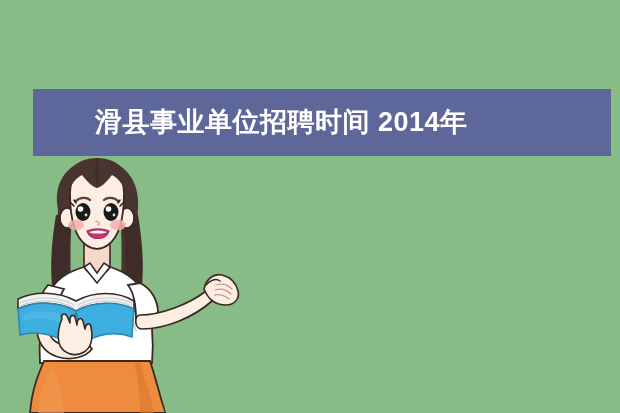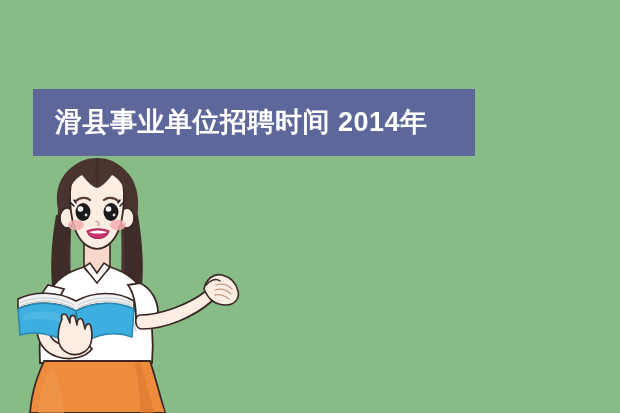--- a/index.html
+++ b/index.html
@@ -17,27 +17,27 @@
     height: 413px;
     overflow: hidden;
     background: #87bc86;
   }
 
   
   #title-banner {
     position: absolute;
     left: 33px;
     top: 89px;
-    width: 442px;
+    width: 578px;
     height: 67px;
     background: #5d6799;
     display: flex;
     align-items: center;
     box-sizing: border-box;
-    padding-left: 22px;
+    padding-left: 62px;
   }
   #title-text {
     color: #ffffff;
     font-size: 27px;
     font-weight: bold;
     letter-spacing: 0.5px;
     line-height: 1;
     white-space: nowrap;
     font-family: "Liberation Sans", "DejaVu Sans", sans-serif;
   }

